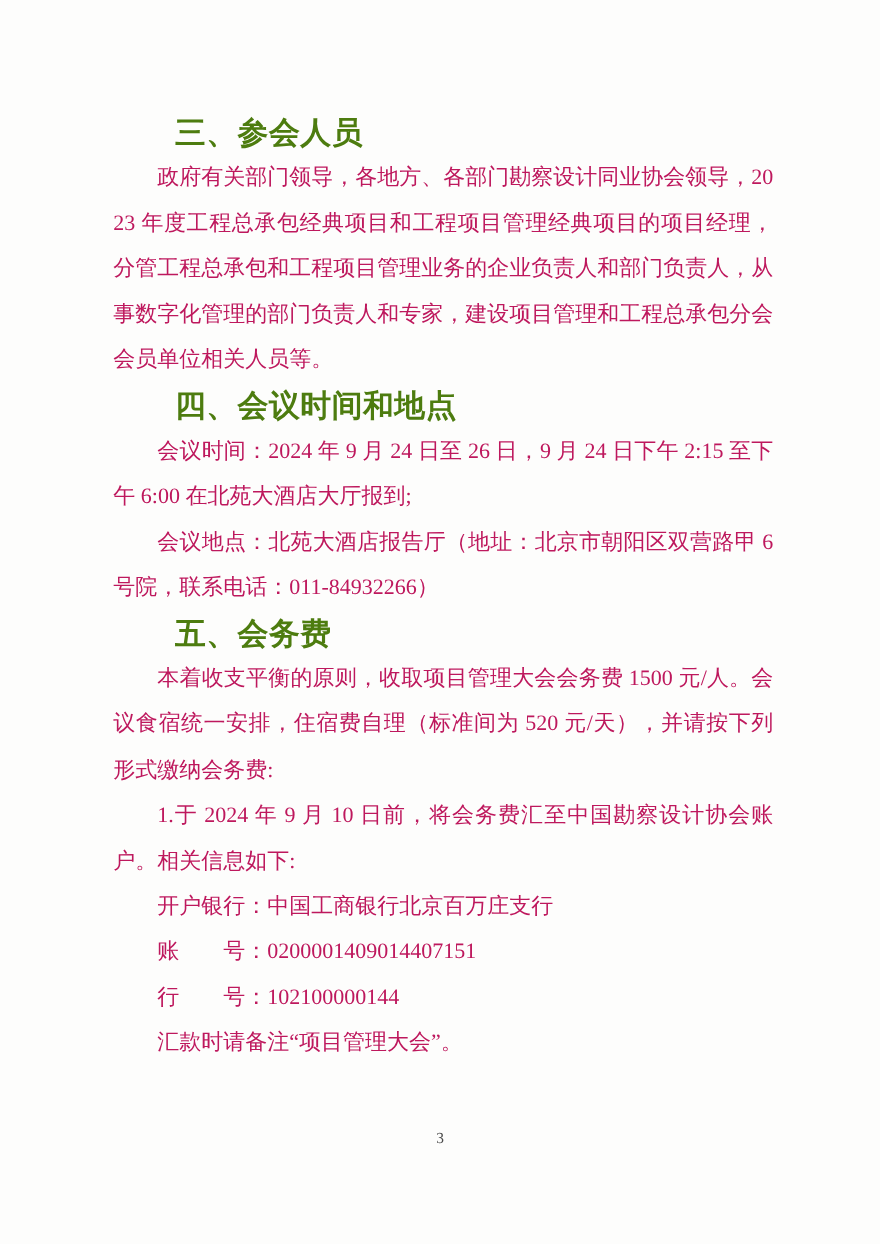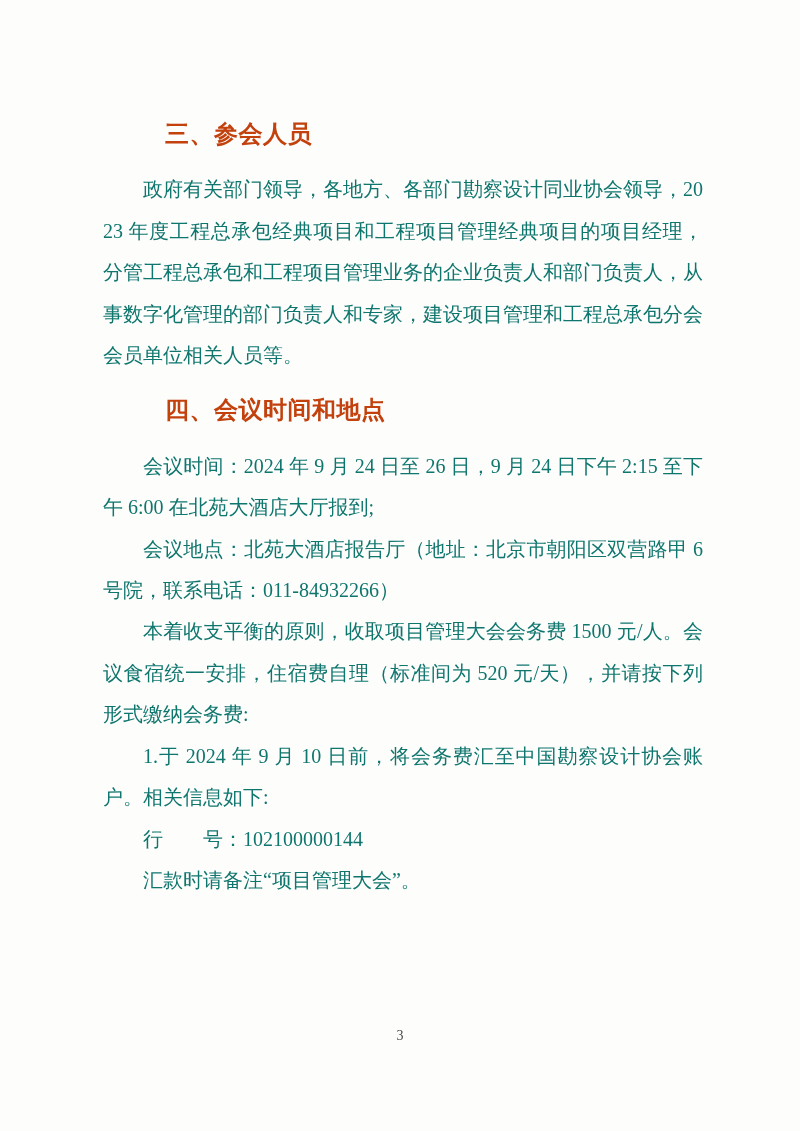--- a/index.html
+++ b/index.html
@@ -18,37 +18,37 @@
     overflow: hidden;
     color: #3b3b3b;
   }
   .content {
     position: absolute;
     left: 103px;
     top: 100px;
     width: 600px;
   }
   .sec-heading {
-    margin: 14px;
+    margin: 0;
     font-family: "DejaVu Sans", "Liberation Sans", sans-serif;
-    font-size: 24px;
+    font-size: 28px;
     font-weight: 700;
-    color: #c2410c;
+    color: #4d7c0f;
     line-height: 41.4px;
     text-indent: 2em;
     letter-spacing: 0.5px;
   }
   .para {
     margin: 0;
     font-size: 20px;
     line-height: 41.4px;
     text-indent: 2em;
     text-align: justify;
     text-justify: inter-character;
-    color: #0f766e;
+    color: #be185d;
     word-break: break-all;
   }
   .page-number {
     position: absolute;
     left: 0;
     top: 1028px;
     width: 100%;
     text-align: center;
     font-size: 14px;
     color: #4a4a4a;
@@ -64,27 +64,30 @@
     <h2 class="sec-heading">三、参会人员</h2>
 
     <p class="para">政府有关部门领导，各地方、各部门勘察设计同业协会领导，2023 年度工程总承包经典项目和工程项目管理经典项目的项目经理，分管工程总承包和工程项目管理业务的企业负责人和部门负责人，从事数字化管理的部门负责人和专家，建设项目管理和工程总承包分会会员单位相关人员等。</p>
 
     <h2 class="sec-heading">四、会议时间和地点</h2>
 
     <p class="para">会议时间：2024 年 9 月 24 日至 26 日，9 月 24 日下午 2:15 至下午 6:00 在北苑大酒店大厅报到;</p>
 
     <p class="para">会议地点：北苑大酒店报告厅（地址：北京市朝阳区双营路甲 6 号院，联系电话：011-84932266）</p>
 
+    <h2 class="sec-heading">五、会务费</h2>
 
     <p class="para">本着收支平衡的原则，收取项目管理大会会务费 1500 元/人。会议食宿统一安排，住宿费自理（标准间为 520 元/天），并请按下列形式缴纳会务费:</p>
 
     <p class="para">1.于 2024 年 9 月 10 日前，将会务费汇至中国勘察设计协会账户。相关信息如下:</p>
 
 
+    <p class="para">开户银行：中国工商银行北京百万庄支行</p>
 
+    <p class="para">账　　号：0200001409014407151</p>
 
     <p class="para">行　　号：102100000144</p>
 
     <p class="para">汇款时请备注“项目管理大会”。</p>
 
   </div>
 
   <div class="page-number">3</div>
 </div>
 

